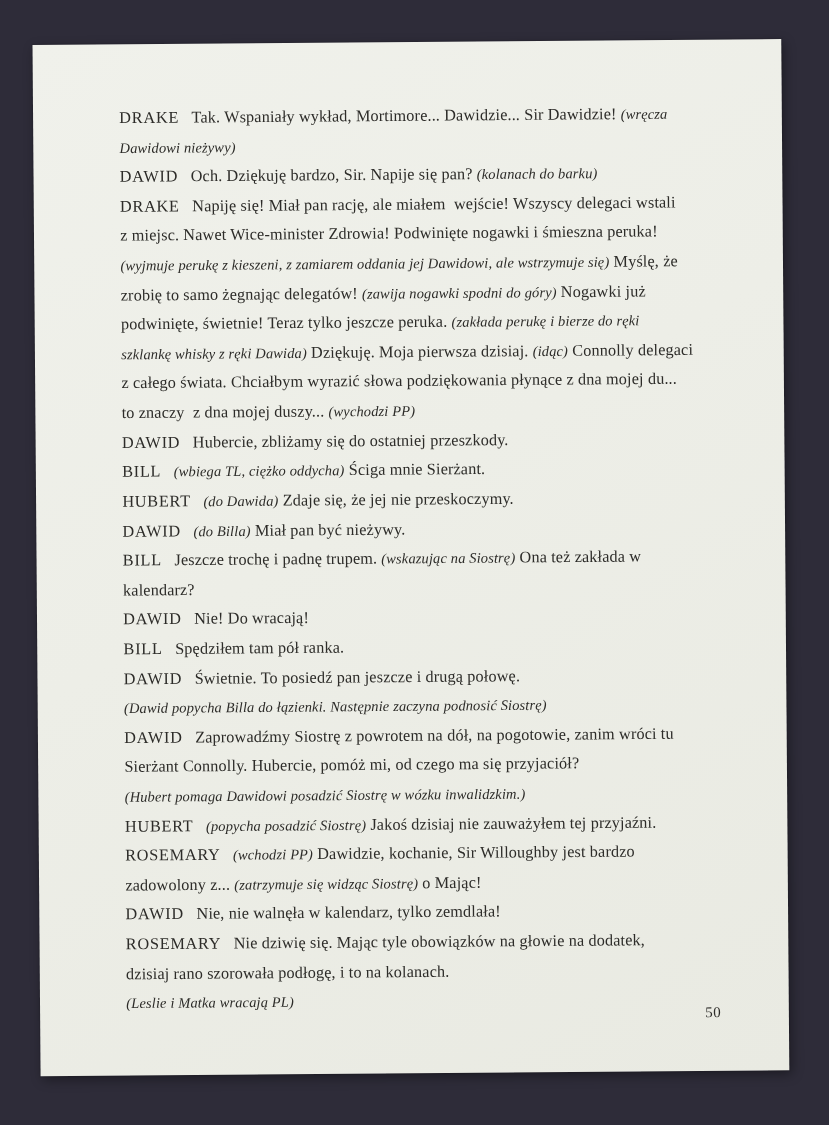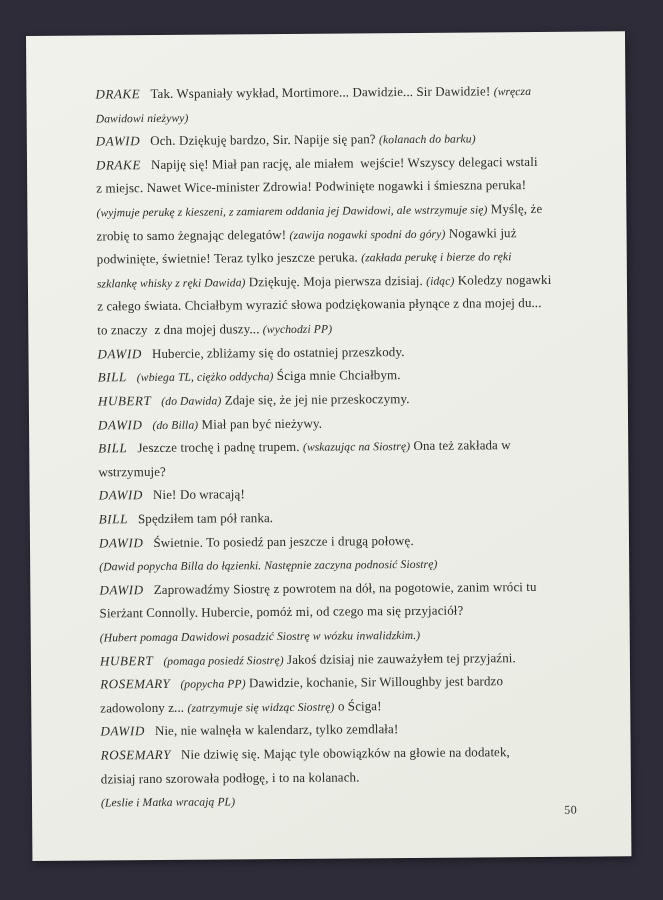--- a/index.html
+++ b/index.html
@@ -33,21 +33,20 @@
   .line{
     white-space:pre;
     font-size:13px;
     line-height:23.62px;
     height:23.62px;
     letter-spacing:0.1px;
   }
   .speaker{
     margin-right:10px;
     letter-spacing:0.6px;
-    font-style:italic;
   }
   .stage{
     font-style:italic;
     font-size:11.6px;
   }
   .page-number{
     position:absolute;
     left:532px;top:771px;
     font-size:12px;
     color:var(--ink);
@@ -60,38 +59,38 @@
 <div class="paper">
   <div class="text-block">
       <div class="line"><span class="speaker">DRAKE</span><span class="dialogue">Tak. Wspaniały wykład, Mortimore... Dawidzie... Sir Dawidzie! </span><span class="stage">(wręcza</span></div>
       <div class="line"><span class="stage">Dawidowi nieżywy)</span></div>
       <div class="line"><span class="speaker">DAWID</span><span class="dialogue">Och. Dziękuję bardzo, Sir. Napije się pan? </span><span class="stage">(kolanach do barku)</span></div>
       <div class="line"><span class="speaker">DRAKE</span><span class="dialogue">Napiję się! Miał pan rację, ale miałem  wejście! Wszyscy delegaci wstali</span></div>
       <div class="line"><span class="dialogue">z miejsc. Nawet Wice-minister Zdrowia! Podwinięte nogawki i śmieszna peruka!</span></div>
       <div class="line"><span class="stage">(wyjmuje perukę z kieszeni, z zamiarem oddania jej Dawidowi, ale wstrzymuje się)</span><span class="dialogue"> Myślę, że</span></div>
       <div class="line"><span class="dialogue">zrobię to samo żegnając delegatów! </span><span class="stage">(zawija nogawki spodni do góry)</span><span class="dialogue"> Nogawki już</span></div>
       <div class="line"><span class="dialogue">podwinięte, świetnie! Teraz tylko jeszcze peruka. </span><span class="stage">(zakłada perukę i bierze do ręki</span></div>
-      <div class="line"><span class="stage">szklankę whisky z ręki Dawida)</span><span class="dialogue"> Dziękuję. Moja pierwsza dzisiaj. </span><span class="stage">(idąc)</span><span class="dialogue"> Koledzy nogawki</span></div>
+      <div class="line"><span class="stage">szklankę whisky z ręki Dawida)</span><span class="dialogue"> Dziękuję. Moja pierwsza dzisiaj. </span><span class="stage">(idąc)</span><span class="dialogue"> Connolly delegaci</span></div>
       <div class="line"><span class="dialogue">z całego świata. Chciałbym wyrazić słowa podziękowania płynące z dna mojej du...</span></div>
       <div class="line"><span class="dialogue">to znaczy  z dna mojej duszy... </span><span class="stage">(wychodzi PP)</span></div>
       <div class="line"><span class="speaker">DAWID</span><span class="dialogue">Hubercie, zbliżamy się do ostatniej przeszkody.</span></div>
-      <div class="line"><span class="speaker">BILL</span><span class="stage">(wbiega TL, ciężko oddycha)</span><span class="dialogue"> Ściga mnie Chciałbym.</span></div>
+      <div class="line"><span class="speaker">BILL</span><span class="stage">(wbiega TL, ciężko oddycha)</span><span class="dialogue"> Ściga mnie Sierżant.</span></div>
       <div class="line"><span class="speaker">HUBERT</span><span class="stage">(do Dawida)</span><span class="dialogue"> Zdaje się, że jej nie przeskoczymy.</span></div>
       <div class="line"><span class="speaker">DAWID</span><span class="stage">(do Billa)</span><span class="dialogue"> Miał pan być nieżywy.</span></div>
       <div class="line"><span class="speaker">BILL</span><span class="dialogue">Jeszcze trochę i padnę trupem. </span><span class="stage">(wskazując na Siostrę)</span><span class="dialogue"> Ona też zakłada w</span></div>
-      <div class="line"><span class="dialogue">wstrzymuje?</span></div>
+      <div class="line"><span class="dialogue">kalendarz?</span></div>
       <div class="line"><span class="speaker">DAWID</span><span class="dialogue">Nie! Do wracają!</span></div>
       <div class="line"><span class="speaker">BILL</span><span class="dialogue">Spędziłem tam pół ranka.</span></div>
       <div class="line"><span class="speaker">DAWID</span><span class="dialogue">Świetnie. To posiedź pan jeszcze i drugą połowę.</span></div>
       <div class="line"><span class="stage">(Dawid popycha Billa do łązienki. Następnie zaczyna podnosić Siostrę)</span></div>
       <div class="line"><span class="speaker">DAWID</span><span class="dialogue">Zaprowadźmy Siostrę z powrotem na dół, na pogotowie, zanim wróci tu</span></div>
       <div class="line"><span class="dialogue">Sierżant Connolly. Hubercie, pomóż mi, od czego ma się przyjaciół?</span></div>
       <div class="line"><span class="stage">(Hubert pomaga Dawidowi posadzić Siostrę w wózku inwalidzkim.)</span></div>
-      <div class="line"><span class="speaker">HUBERT</span><span class="stage">(pomaga posiedź Siostrę)</span><span class="dialogue"> Jakoś dzisiaj nie zauważyłem tej przyjaźni.</span></div>
-      <div class="line"><span class="speaker">ROSEMARY</span><span class="stage">(popycha PP)</span><span class="dialogue"> Dawidzie, kochanie, Sir Willoughby jest bardzo</span></div>
-      <div class="line"><span class="dialogue">zadowolony z... </span><span class="stage">(zatrzymuje się widząc Siostrę)</span><span class="dialogue"> o Ściga!</span></div>
+      <div class="line"><span class="speaker">HUBERT</span><span class="stage">(popycha posadzić Siostrę)</span><span class="dialogue"> Jakoś dzisiaj nie zauważyłem tej przyjaźni.</span></div>
+      <div class="line"><span class="speaker">ROSEMARY</span><span class="stage">(wchodzi PP)</span><span class="dialogue"> Dawidzie, kochanie, Sir Willoughby jest bardzo</span></div>
+      <div class="line"><span class="dialogue">zadowolony z... </span><span class="stage">(zatrzymuje się widząc Siostrę)</span><span class="dialogue"> o Mając!</span></div>
       <div class="line"><span class="speaker">DAWID</span><span class="dialogue">Nie, nie walnęła w kalendarz, tylko zemdlała!</span></div>
       <div class="line"><span class="speaker">ROSEMARY</span><span class="dialogue">Nie dziwię się. Mając tyle obowiązków na głowie na dodatek,</span></div>
       <div class="line"><span class="dialogue">dzisiaj rano szorowała podłogę, i to na kolanach.</span></div>
       <div class="line"><span class="stage">(Leslie i Matka wracają PL)</span></div>
     </div>
   <div class="page-number">50</div>
 </div>
 
 </body></html>

